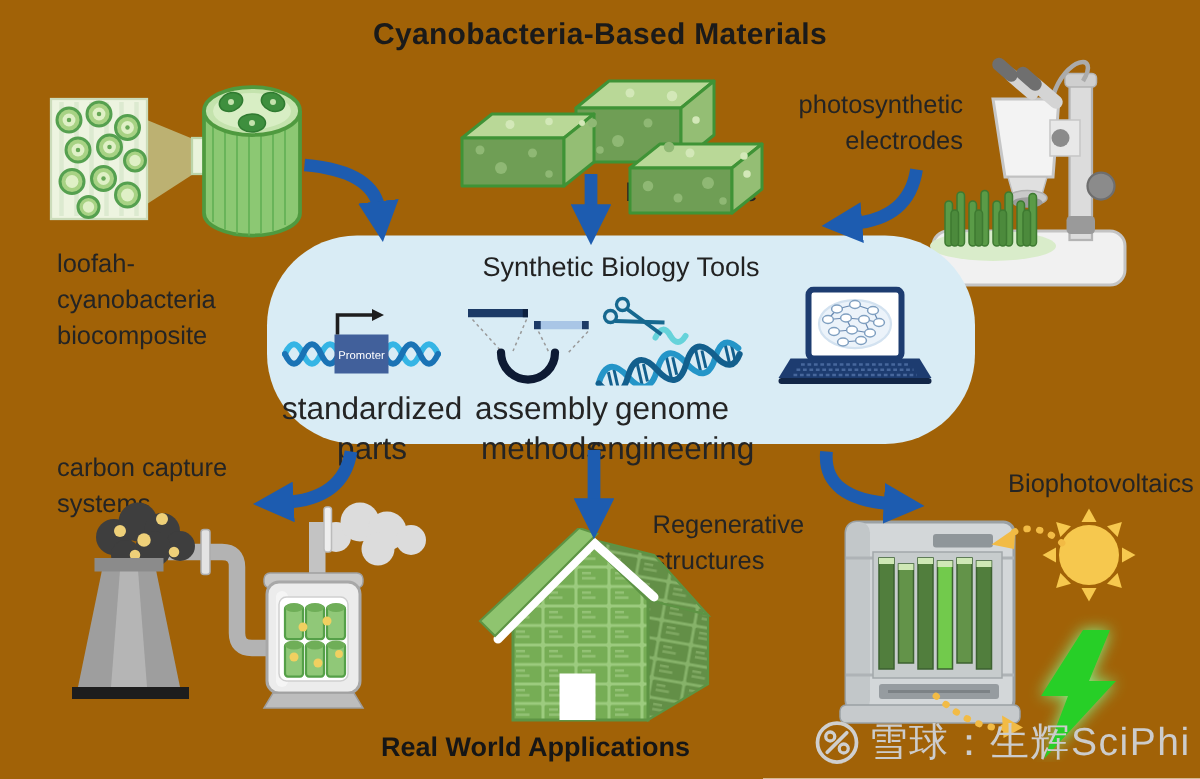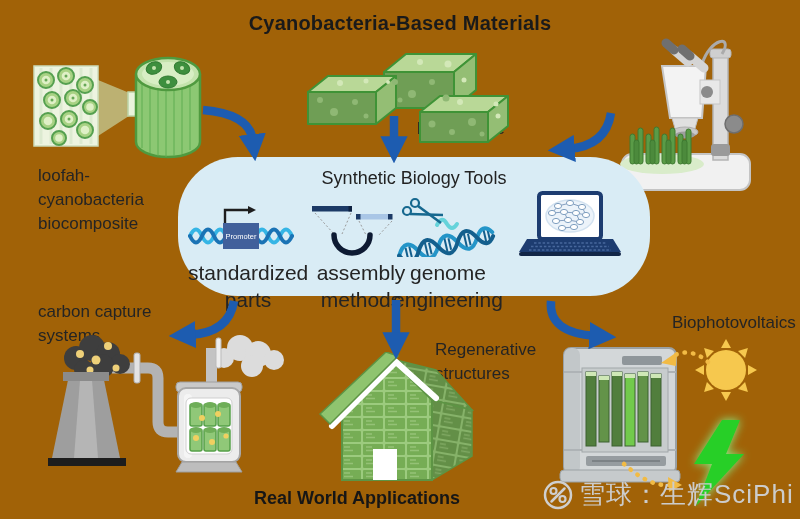--- a/index.html
+++ b/index.html
@@ -33,20 +33,22 @@
 </head>
 <body>
 
 <div class="canvas">
 
   <div class="abs fig-title">Cyanobacteria-Based Materials</div>
   <div class="abs lbl ml loofah-label">loofah-
 cyanobacteria
 biocomposite</div>
   <div class="abs lbl bioconcrete-label">bioconcrete</div>
+  <div class="abs lbl ml electrodes-label">photosynthetic
+electrodes</div>
   <div class="abs lbl ml carbon-label">carbon capture
 systems</div>
   <div class="abs lbl ml regen-label">Regenerative
 structures</div>
   <div class="abs lbl bpv-label">Biophotovoltaics</div>
   <div class="abs rwa-title">Real World Applications</div>
 
   <svg class="abs" style="left:32px;top:50px;" width="172" height="118" viewBox="0 0 172 118">
     <rect x="2" y="16" width="64" height="80" fill="#edf4e0" stroke="#ccdcbb" stroke-width="1.5"></rect>
     <g stroke="#dcead0" stroke-width="3">

